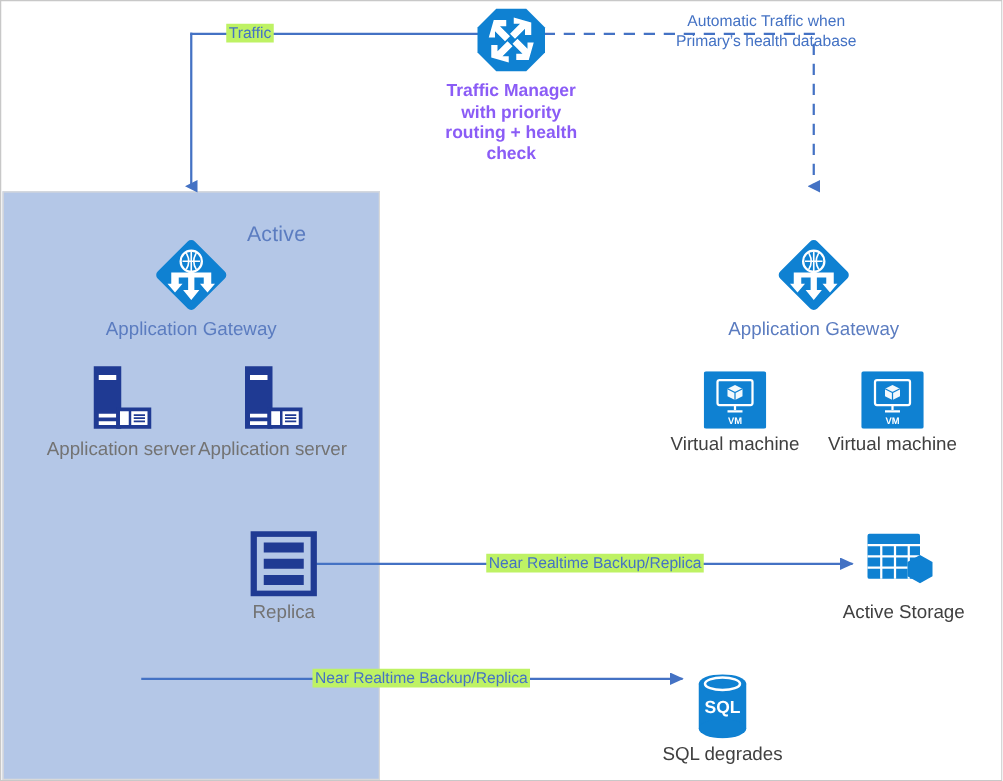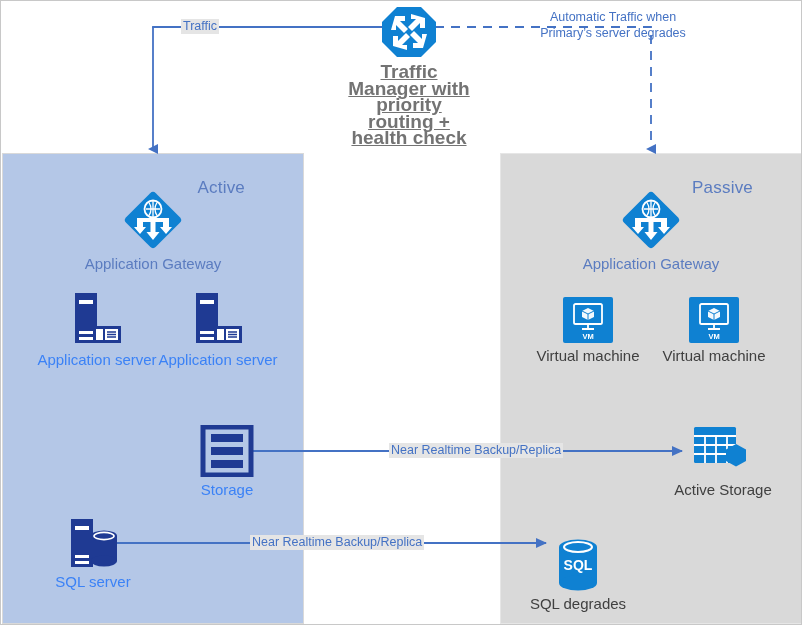--- a/index.html
+++ b/index.html
@@ -47,46 +47,45 @@
     width:160px;
     margin-left:-80px;   
   }
   .node .caption{
     margin-top:5px;
     font-size:15px;
     line-height:15px;
     white-space:nowrap;
     text-align:center;
   }
-  .cap-navy{ color:#3b82f6; }
+  .cap-navy{ color:#737373; }
   .cap-blue{ color:#404040; }
   .cap-muted{ color:#5b7cc0; }
 
   
   #traffic-manager{ left:408px; top:4px; }
   #traffic-manager .caption{
-    color:#737373;
+    color:#8b5cf6;
     font-weight:bold;
-    font-size:19px;
+    font-size:14px;
     line-height:16.5px;
     white-space:normal;
     width:130px;
-    text-decoration:underline;
   }
 
   
   svg.wire{
     position:absolute;left:0;top:0;
     width:802px;height:625px;
     overflow:visible;
     pointer-events:none;
   }
   .edge-label{
     position:absolute;
-    background:#e5e5e5;
+    background:#bef264;
     color:#4472c4;
     font-size:12.5px;
     line-height:15px;
     white-space:nowrap;
     padding:0 2px;
   }
   .edge-label.multiline{
     background:transparent;
     white-space:normal;
     text-align:center;
@@ -95,23 +94,20 @@
 </style>
 </head>
 <body>
 
 <div id="diagram">
 
   <div class="zone zone-active">
     <div class="zone-title">Active</div>
   </div>
 
-  <div class="zone zone-passive">
-    <div class="zone-title">Passive</div>
-  </div>
 
   <svg class="wire">
     <defs>
       <marker id="arrow-solid" markerWidth="10" markerHeight="10" refX="5" refY="5" orient="auto" markerUnits="userSpaceOnUse">
         <path d="M0,0 L10,0 L5,10 Z" fill="#4472c4"></path>
       </marker>
       <marker id="arrow-right" markerWidth="11" markerHeight="10" refX="10" refY="5" orient="auto" markerUnits="userSpaceOnUse">
         <path d="M0,0 L11,5 L0,10 Z" fill="#4472c4"></path>
       </marker>
     </defs>
@@ -131,21 +127,21 @@
 
     <g>
       <path d="M112,542 L545,542" stroke="#4472c4" stroke-width="1.8" fill="none" marker-end="url(#arrow-right)"></path>
     </g>
   </svg>
 
   <div class="edge-label" style="left:180px;top:18px;">Traffic</div>
 
   <div class="edge-label multiline" style="left:532px;top:8px;width:156px;">
     <div>Automatic Traffic when</div>
-    <div>Primary’s server degrades</div>
+    <div>Primary’s health database</div>
   </div>
 
   <div class="edge-label" style="left:388px;top:442px;">Near Realtime Backup/Replica</div>
 
   <div class="edge-label" style="left:249px;top:534px;">Near Realtime Backup/Replica</div>
 
   <div class="node" id="traffic-manager">
     <svg width="58" height="54" viewBox="0 0 58 54">
       <polygon points="17,2 41,2 56,17 56,37 41,52 17,52 2,37 2,17" fill="#0f81d2"></polygon>
       <g fill="#ffffff">
@@ -204,38 +200,23 @@
     <div class="caption cap-navy">Application server</div>
   </div>
 
   <div class="node" style="left:226px;top:424px;">
     <svg width="56" height="52" viewBox="0 0 56 52">
       <rect x="4" y="2" width="48" height="48" fill="none" stroke="#1f3a93" stroke-width="5"></rect>
       <rect x="12" y="9" width="32" height="8" fill="#1f3a93"></rect>
       <rect x="12" y="22" width="32" height="8" fill="#1f3a93"></rect>
       <rect x="12" y="35" width="32" height="8" fill="#1f3a93"></rect>
     </svg>
-    <div class="caption cap-navy">Storage</div>
-  </div>
-
-  <div class="node" style="left:92px;top:516px;">
-    <svg width="56" height="52" viewBox="0 0 56 52">
-      <rect x="6" y="2" width="22" height="48" fill="#1f3a93"></rect>
-      <rect x="10" y="9" width="14" height="4" fill="#ffffff"></rect>
-      <rect x="10" y="38" width="14" height="3" fill="#ffffff"></rect>
-      <rect x="10" y="44" width="14" height="3" fill="#ffffff"></rect>
-      <g fill="#1f3a93">
-        <rect x="26" y="19" width="26" height="25"></rect>
-        <ellipse cx="39" cy="44" rx="13" ry="5.5"></ellipse>
-        <ellipse cx="39" cy="19" rx="13" ry="5.5"></ellipse>
-      </g>
-      <ellipse cx="39" cy="19" rx="10" ry="3.6" fill="none" stroke="#ffffff" stroke-width="1.6"></ellipse>
-    </svg>
-    <div class="caption cap-navy">SQL server</div>
-  </div>
+    <div class="caption cap-navy">Replica</div>
+  </div>
+
 
   <div class="node" style="left:650px;top:188px;">
     <svg width="62" height="62" viewBox="0 0 62 62">
       <rect x="10" y="10" width="42" height="42" rx="4" transform="rotate(45 31 31)" fill="#0f81d2"></rect>
       <circle cx="31" cy="20" r="8.5" fill="none" stroke="#ffffff" stroke-width="1.8"></circle>
       <path d="M24,20 h14 M31,12 v16 M27,13.5 q4,6.5 0,13 M35,13.5 q-4,6.5 0,13" stroke="#ffffff" stroke-width="1.3" fill="none"></path>
       <g fill="#ffffff">
         <path d="M28.5,29 h5 v14 h4 l-6.5,8 l-6.5,-8 h4 Z"></path>
         <path d="M31,32 h-12 v5 h3 l-6,7 l-6,-7 h3 v-9 h18 Z" transform="translate(2,1)"></path>
         <path d="M31,32 h12 v5 h-3 l6,7 l6,-7 h-3 v-9 h-18 Z" transform="translate(-2,1)"></path>

